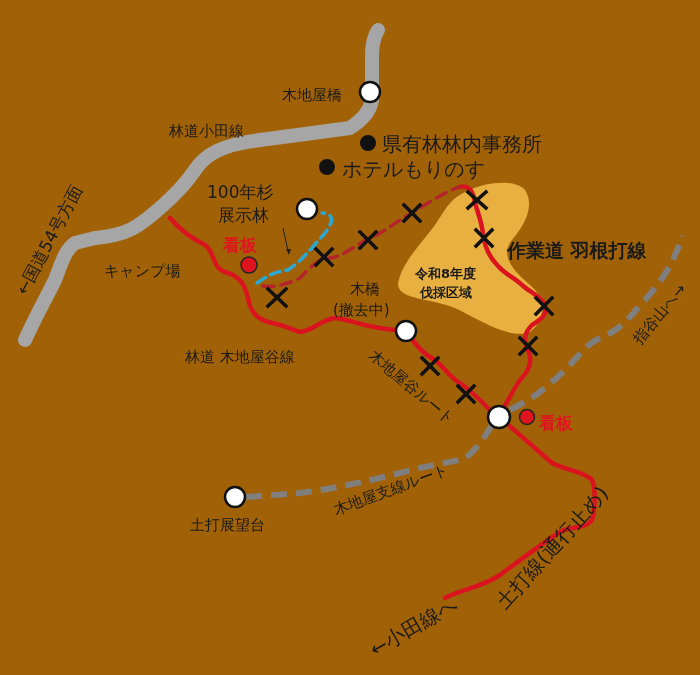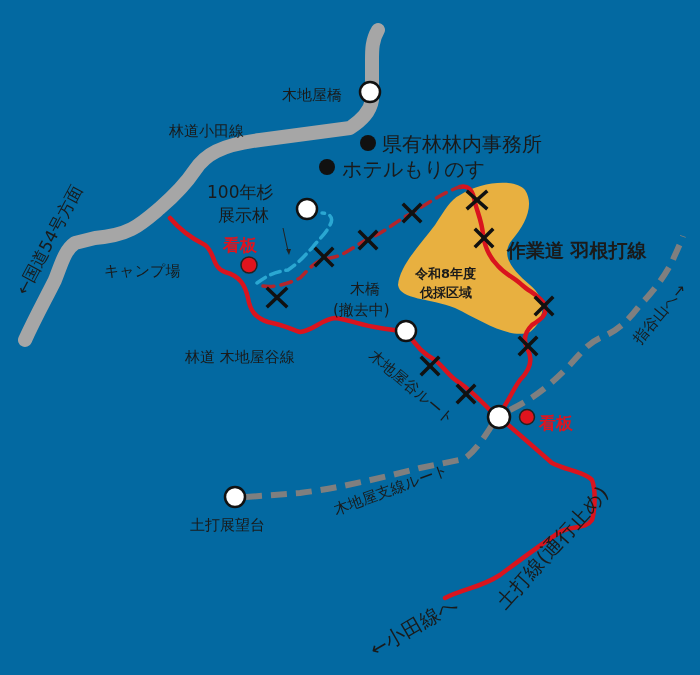--- a/index.html
+++ b/index.html
@@ -1,17 +1,17 @@
 <!DOCTYPE html>
 <html><head>
 <meta charset="utf-8">
 <style>
   html, body { margin: 0; padding: 0; background: #ffffff; }
   body { width: 700px; height: 675px; overflow: hidden; }
-  #map { position: relative; width: 700px; height: 675px; background: #0369a1; }
+  #map { position: relative; width: 700px; height: 675px; background: #a16207; }
   svg { position: absolute; left: 0; top: 0; }
   .lbl { font-family: "DejaVu Sans", "Liberation Sans", sans-serif; fill: #1a1a1a; }
   .lbl-sm { font-size: 15px; }
   .lbl-md { font-size: 17px; }
   .lbl-lg { font-size: 20px; }
   .lbl-red { fill: #e0141e; font-weight: bold; font-size: 17px; }
   .lbl-area { font-size: 13px; font-weight: bold; fill: #1a1a1a; }
   .lbl-bold { font-weight: bold; font-size: 19px; }
 </style>
 </head>

